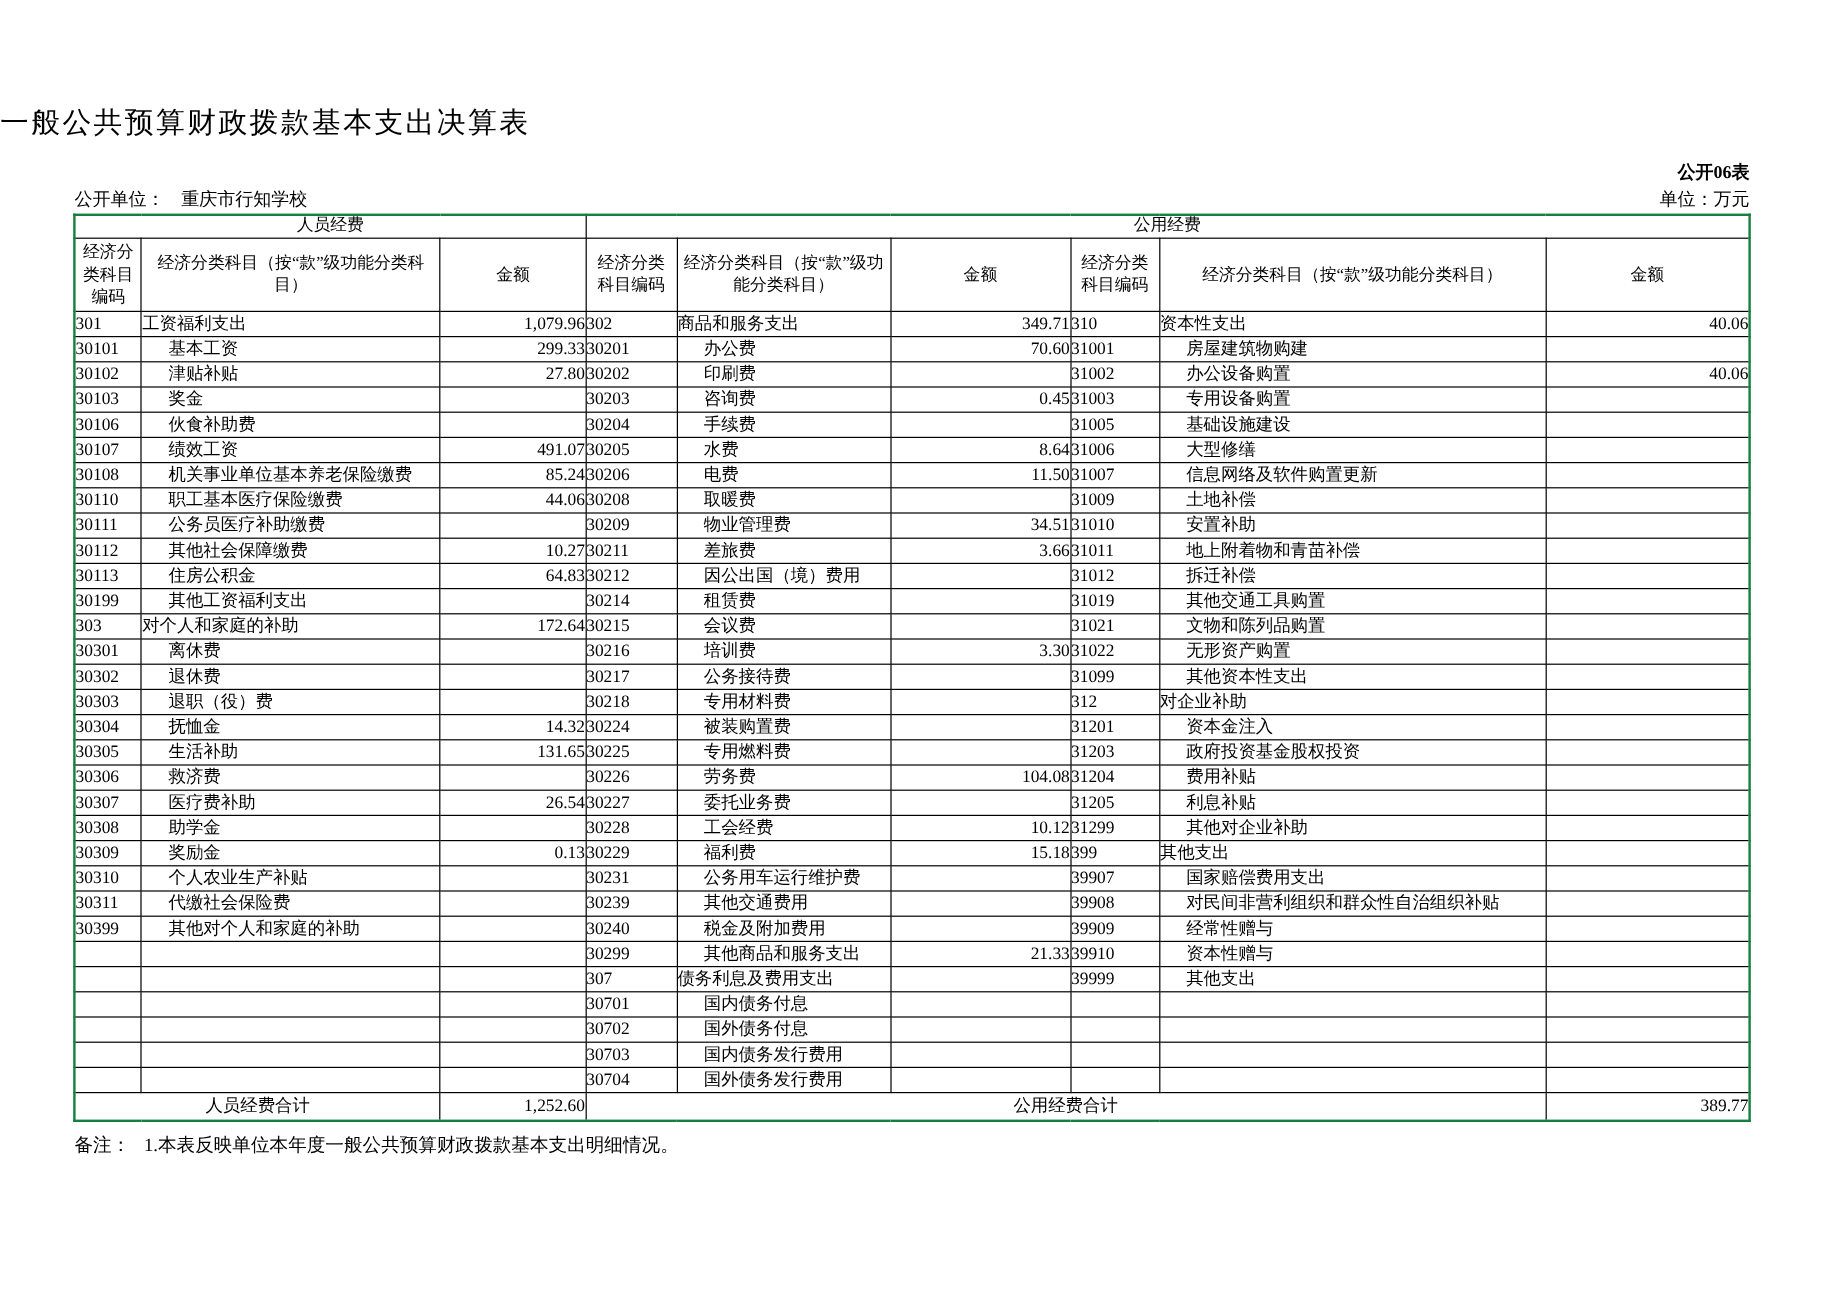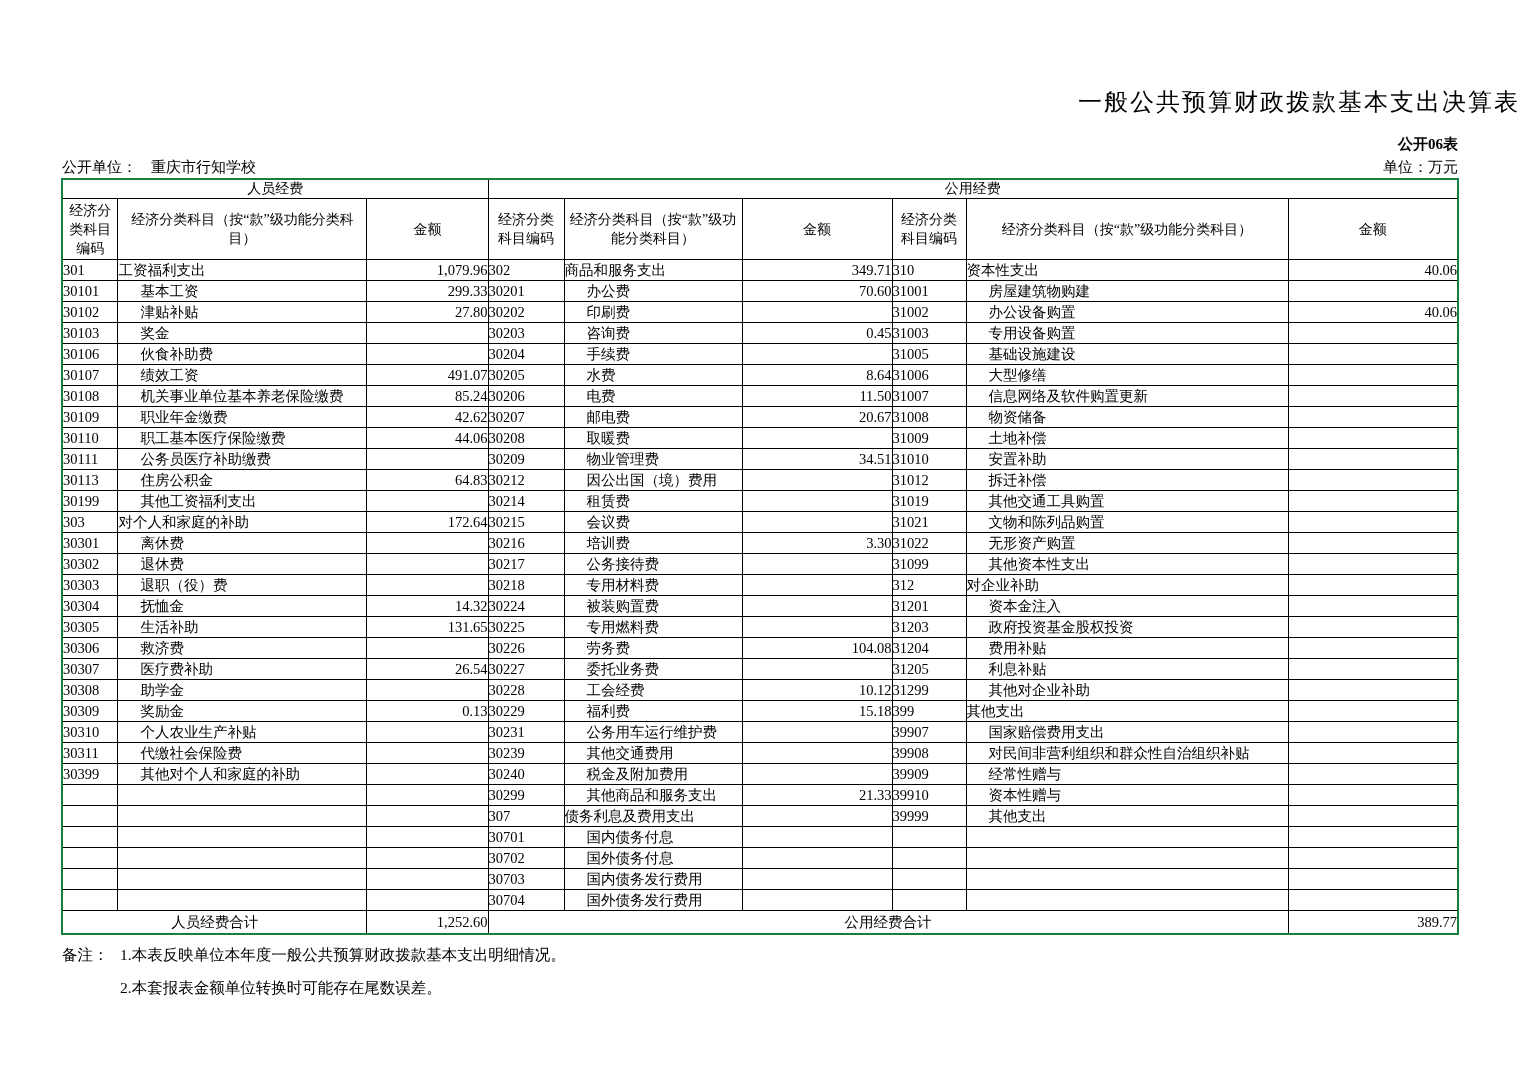--- a/index.html
+++ b/index.html
@@ -11,21 +11,21 @@
   }
   .page {
     position: relative;
     width: 1520px;
     height: 1074px;
     background: #ffffff;
     overflow: hidden;
   }
   .title {
     padding-top: 86px;
-    text-align: right;
+    text-align: left;
     font-size: 24px;
     letter-spacing: 2px;
     white-space: nowrap;
   }
   .sheet-no {
     width: 1396px;
     margin: 16px auto 0;
     text-align: right;
     font-size: 15px;
     height: 20px;
@@ -216,50 +216,50 @@
           <td class="name child">机关事业单位基本养老保险缴费</td>
           <td class="amt">85.24</td>
           <td class="code">30206</td>
           <td class="name child">电费</td>
           <td class="amt">11.50</td>
           <td class="code">31007</td>
           <td class="name child">信息网络及软件购置更新</td>
           <td class="amt"></td>
         </tr>
         <tr>
-          <td class="code">30109</td>
-          <td class="name child">职业年金缴费</td>
-          <td class="amt">42.62</td>
-          <td class="code">30207</td>
-          <td class="name child">邮电费</td>
-          <td class="amt">20.67</td>
-          <td class="code">31008</td>
-          <td class="name child">物资储备</td>
-          <td class="amt"></td>
-        </tr>
-        <tr>
           <td class="code">30110</td>
           <td class="name child">职工基本医疗保险缴费</td>
           <td class="amt">44.06</td>
           <td class="code">30208</td>
           <td class="name child">取暖费</td>
           <td class="amt"></td>
           <td class="code">31009</td>
           <td class="name child">土地补偿</td>
           <td class="amt"></td>
         </tr>
         <tr>
           <td class="code">30111</td>
           <td class="name child">公务员医疗补助缴费</td>
           <td class="amt"></td>
           <td class="code">30209</td>
           <td class="name child">物业管理费</td>
           <td class="amt">34.51</td>
           <td class="code">31010</td>
           <td class="name child">安置补助</td>
+          <td class="amt"></td>
+        </tr>
+        <tr>
+          <td class="code">30112</td>
+          <td class="name child">其他社会保障缴费</td>
+          <td class="amt">10.27</td>
+          <td class="code">30211</td>
+          <td class="name child">差旅费</td>
+          <td class="amt">3.66</td>
+          <td class="code">31011</td>
+          <td class="name child">地上附着物和青苗补偿</td>
           <td class="amt"></td>
         </tr>
         <tr>
           <td class="code">30113</td>
           <td class="name child">住房公积金</td>
           <td class="amt">64.83</td>
           <td class="code">30212</td>
           <td class="name child">因公出国（境）费用</td>
           <td class="amt"></td>
           <td class="code">31012</td>
@@ -495,19 +495,15 @@
         <td class="amt">389.77</td>
       </tr>
     </tfoot>
   </table>
 
   <div class="notes">
     <div class="note-line">
       <span class="note-label">备注：</span>
       <span>1.本表反映单位本年度一般公共预算财政拨款基本支出明细情况。</span>
     </div>
-    <div class="note-line">
-      <span class="note-indent"></span>
-      <span>2.本套报表金额单位转换时可能存在尾数误差。</span>
-    </div>
   </div>
 
 </div>
 
 </body></html>

